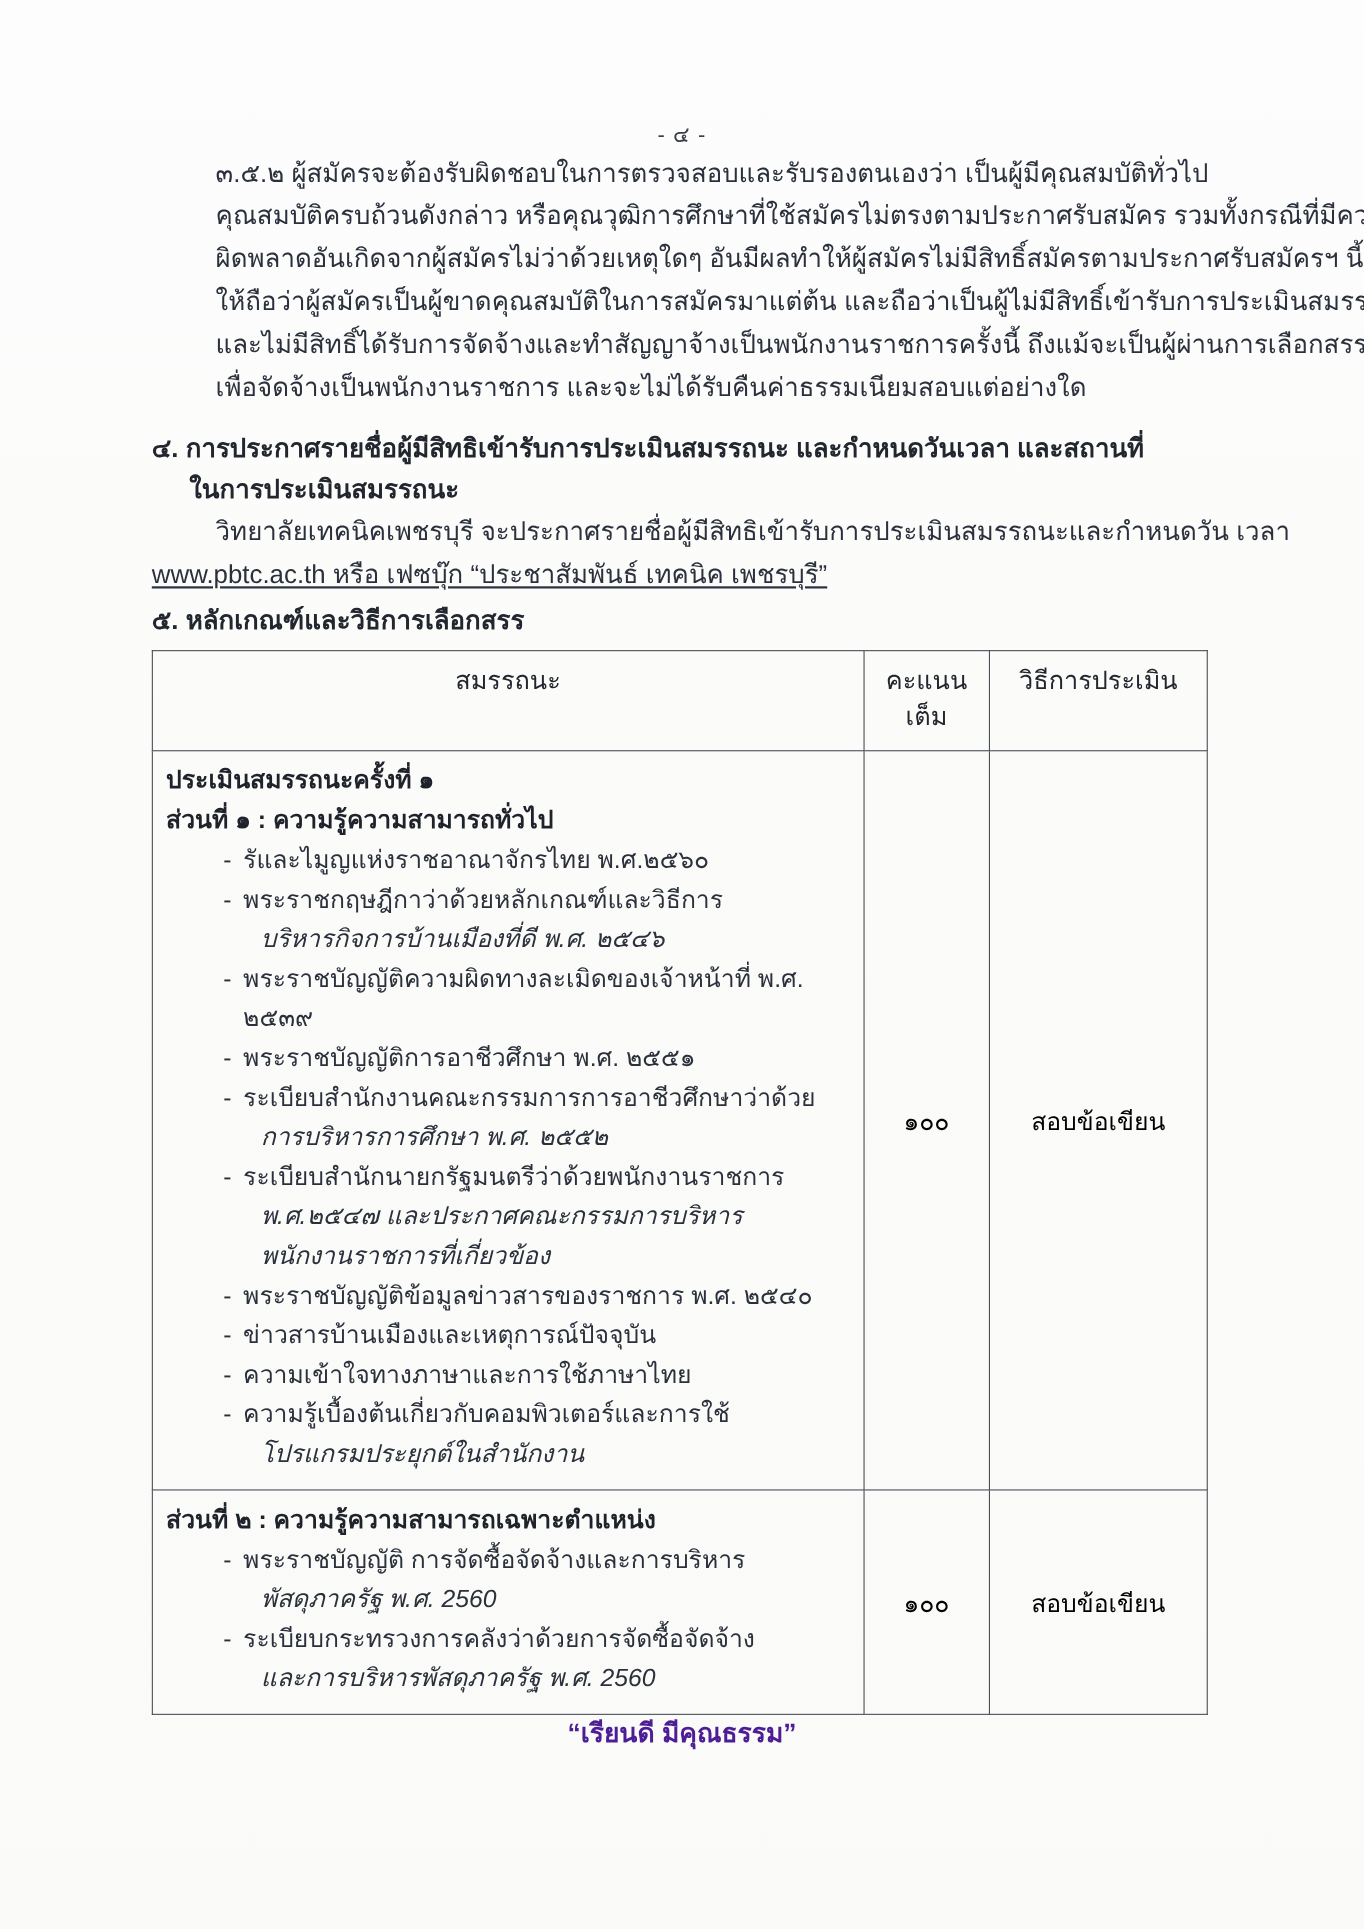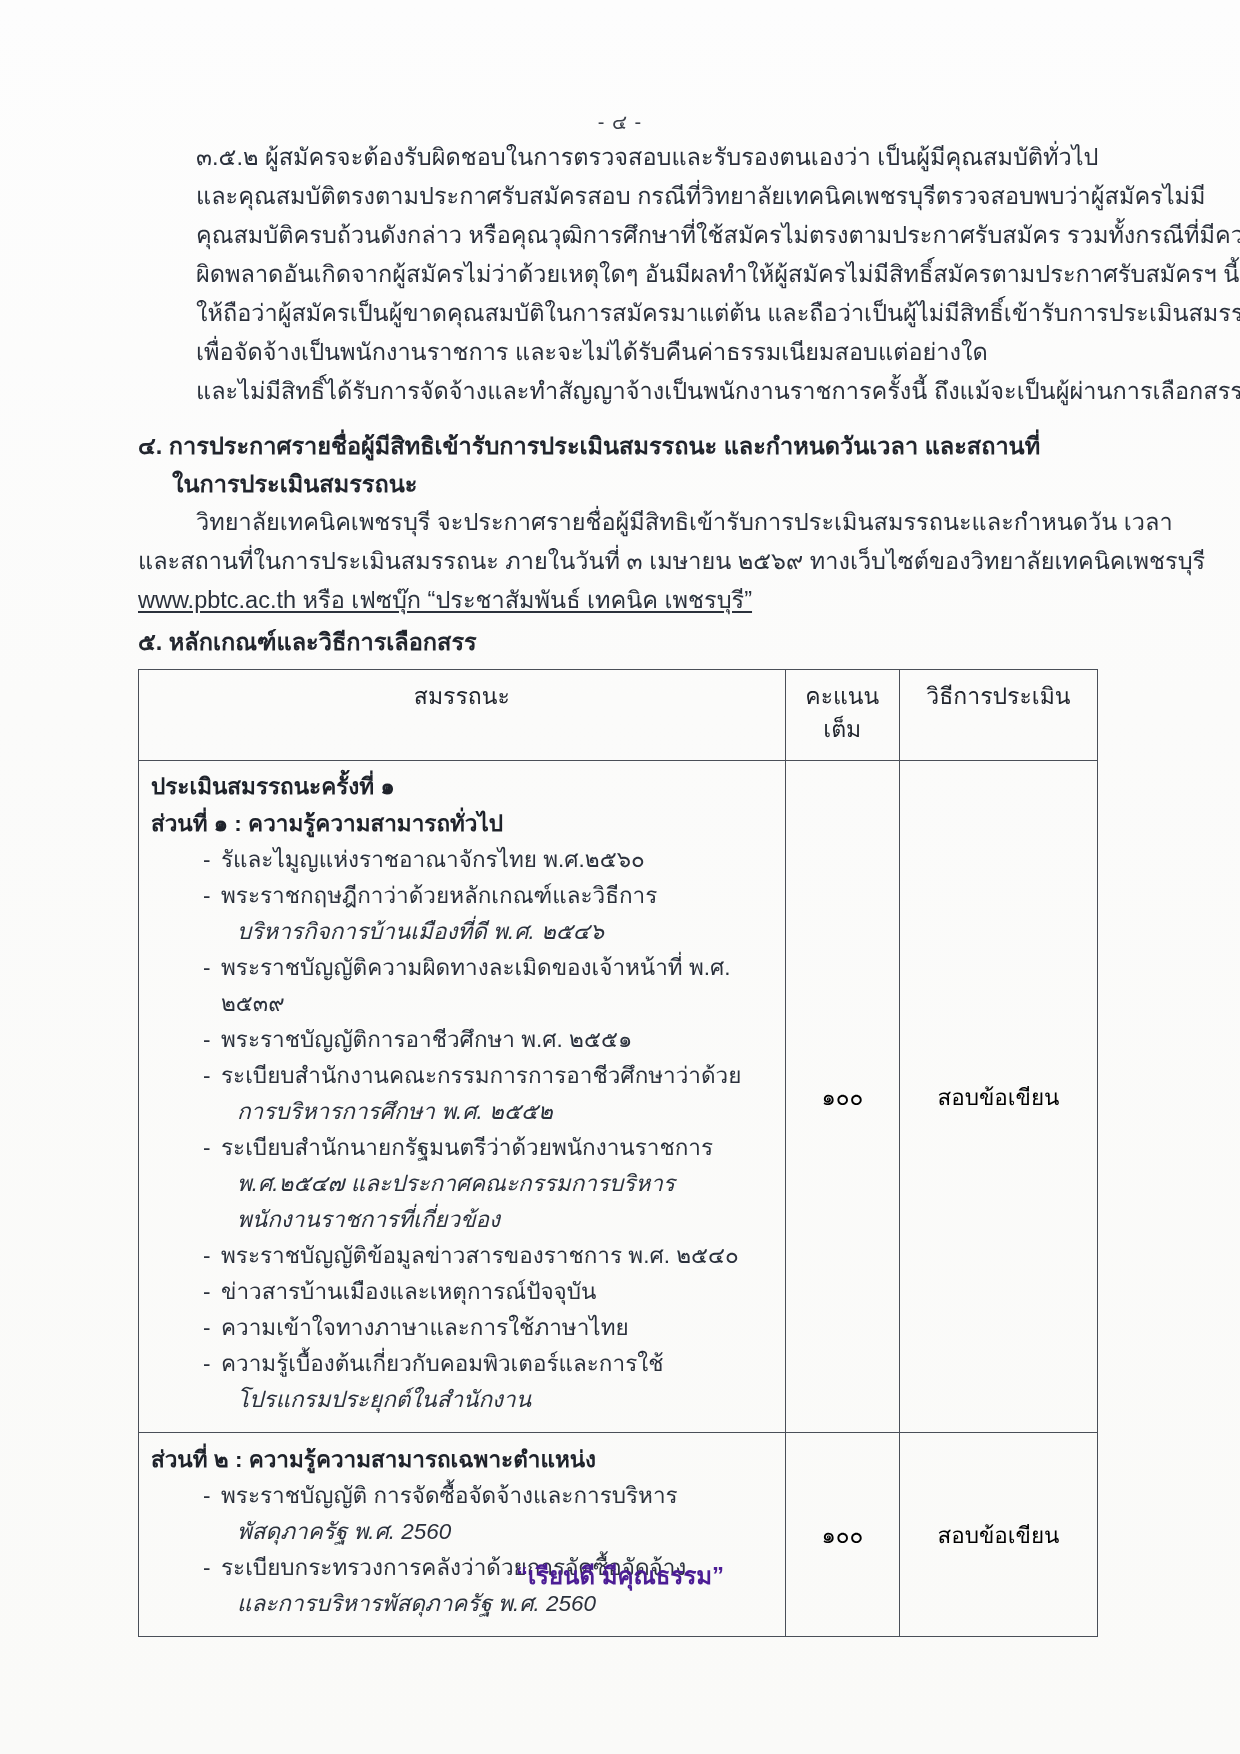--- a/index.html
+++ b/index.html
@@ -204,36 +204,34 @@
 
 <div class="page">
   <div class="paper-tint"></div>
 
   <div class="content">
 
     <div class="page-number">- ๔ -</div>
 
     <p class="para first">
       <span class="para-line">๓.๕.๒ ผู้สมัครจะต้องรับผิดชอบในการตรวจสอบและรับรองตนเองว่า เป็นผู้มีคุณสมบัติทั่วไป</span>
-      <span class="para-line">และคุณสมบัติตรงตามประกาศรับสมัครสอบ กรณีที่วิทยาลัยเทคนิคเพชรบุรีตรวจสอบพบว่าผู้สมัครไม่มี</span>
       <span class="para-line">คุณสมบัติครบถ้วนดังกล่าว หรือคุณวุฒิการศึกษาที่ใช้สมัครไม่ตรงตามประกาศรับสมัคร รวมทั้งกรณีที่มีความ</span>
       <span class="para-line">ผิดพลาดอันเกิดจากผู้สมัครไม่ว่าด้วยเหตุใดๆ อันมีผลทำให้ผู้สมัครไม่มีสิทธิ์สมัครตามประกาศรับสมัครฯ นี้</span>
       <span class="para-line">ให้ถือว่าผู้สมัครเป็นผู้ขาดคุณสมบัติในการสมัครมาแต่ต้น และถือว่าเป็นผู้ไม่มีสิทธิ์เข้ารับการประเมินสมรรถนะ</span>
+      <span class="para-line">และไม่มีสิทธิ์ได้รับการจัดจ้างและทำสัญญาจ้างเป็นพนักงานราชการครั้งนี้ ถึงแม้จะเป็นผู้ผ่านการเลือกสรร</span>
       <span class="para-line">เพื่อจัดจ้างเป็นพนักงานราชการ และจะไม่ได้รับคืนค่าธรรมเนียมสอบแต่อย่างใด</span>
-      <span class="para-line">และไม่มีสิทธิ์ได้รับการจัดจ้างและทำสัญญาจ้างเป็นพนักงานราชการครั้งนี้ ถึงแม้จะเป็นผู้ผ่านการเลือกสรร</span>
     </p>
 
     <div class="heading heading-block">
       <span class="para-line">๔. การประกาศรายชื่อผู้มีสิทธิเข้ารับการประเมินสมรรถนะ และกำหนดวันเวลา และสถานที่</span>
       <span class="sub para-line">ในการประเมินสมรรถนะ</span>
     </div>
 
     <p class="para">
       <span class="para-line indent-1">วิทยาลัยเทคนิคเพชรบุรี จะประกาศรายชื่อผู้มีสิทธิเข้ารับการประเมินสมรรถนะและกำหนดวัน เวลา</span>
-      <span class="para-line">และสถานที่ในการประเมินสมรรถนะ ภายในวันที่ ๓ เมษายน ๒๕๖๙ ทางเว็บไซต์ของวิทยาลัยเทคนิคเพชรบุรี</span>
     </p>
 
     <div class="link-line">
       <span class="u">www.pbtc.ac.th หรือ เฟซบุ๊ก “ประชาสัมพันธ์ เทคนิค เพชรบุรี”</span>
     </div>
 
     <div class="heading-5">๕. หลักเกณฑ์และวิธีการเลือกสรร</div>
 
     <table class="crit-table">
       <thead>

